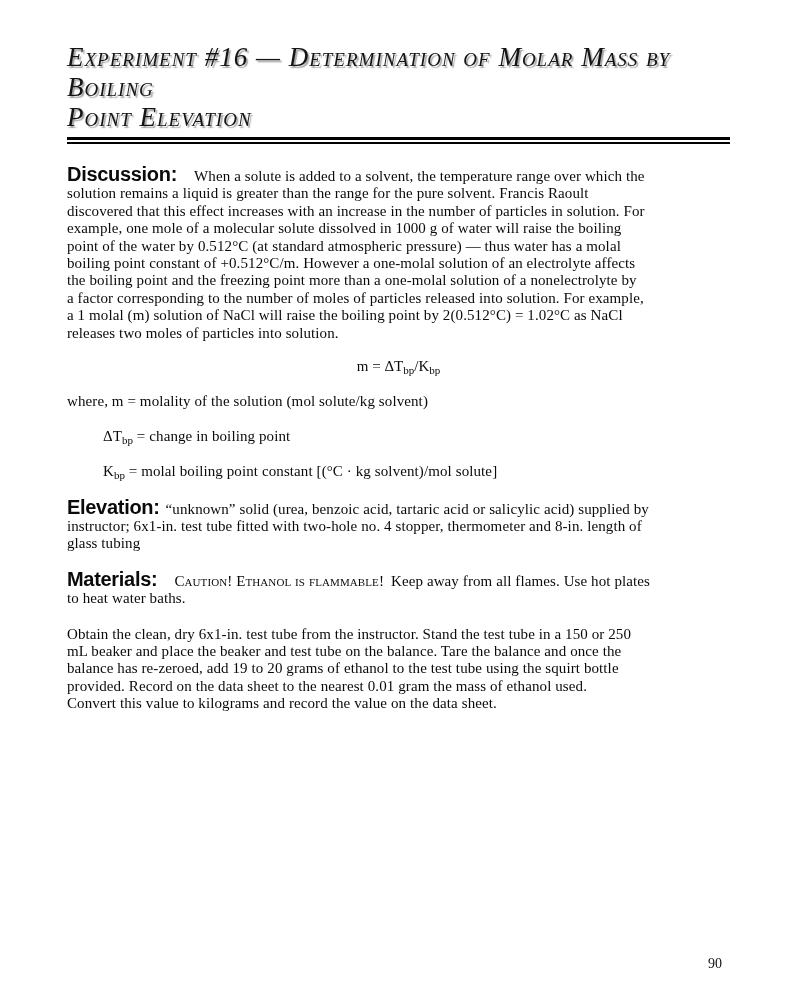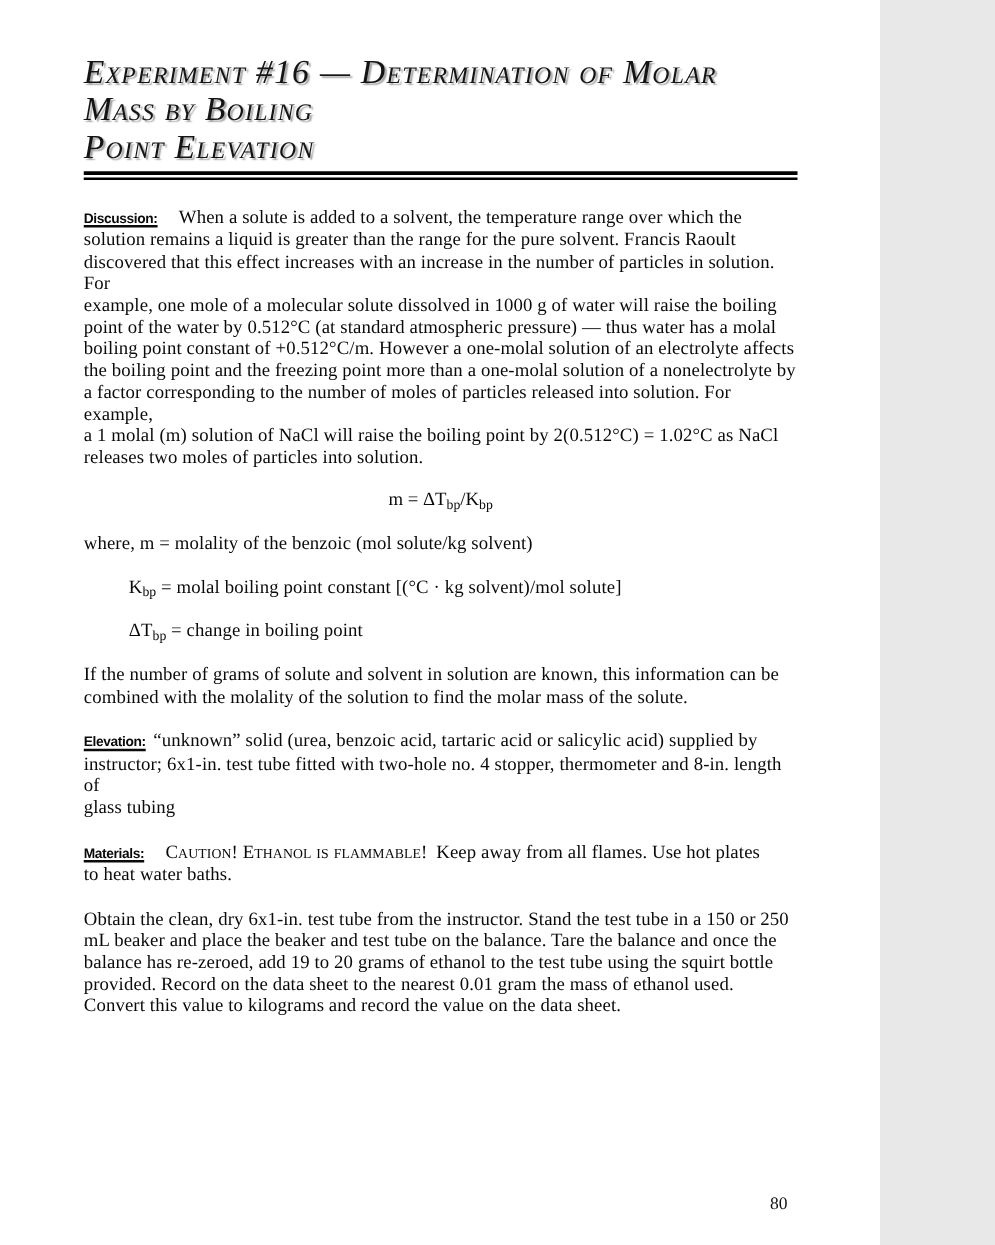--- a/index.html
+++ b/index.html
@@ -2,21 +2,21 @@
 <html><head>
 <meta charset="utf-8">
 <style>
   html, body {
     margin: 0;
     padding: 0;
     background: #e8e8e8;
   }
   .page {
     position: relative;
-    width: 704px;
+    width: 796px;
     height: 996px;
     background: #ffffff;
     box-sizing: border-box;
     padding: 42px 66px 0 67px;
     font-family: "Liberation Serif", serif;
     color: #0a0a0a;
     overflow: hidden;
   }
   .title {
     margin: 0;
@@ -41,23 +41,22 @@
     margin: 18px 0 0 0;
     font-size: 15px;
     line-height: 17.4px;
     letter-spacing: 0.1px;
   }
   .first-para { margin-top: 22px; }
   .lines { white-space: pre-line; }
   .sec-head {
     font-family: "Liberation Sans", sans-serif;
     font-weight: bold;
-    font-size: 11px;
+    font-size: 20px;
     letter-spacing: -0.3px;
-    text-decoration: underline;
     text-decoration-thickness: 1.5px;
     text-underline-offset: 2px;
   }
   .gap-wide { margin-right: 17px; }
   .gap-narrow { margin-right: 6px; }
   .caution {
     font-variant: small-caps;
     margin-right: 7px;
     text-align: right;
   }
@@ -106,34 +105,30 @@
 a 1 molal (m) solution of NaCl will raise the boiling point by 2(0.512°C) = 1.02°C as NaCl
 releases two moles of particles into solution.</span>
   </p>
 
 
   <div class="formula">
     <span>m = ΔT</span><sub class="sb">bp</sub><span>/K</span><sub class="sb">bp</sub>
   </div>
 
   <div class="para where-block">
-    <div>where, m = molality of the benzoic (mol solute/kg solvent)</div>
+    <div>where, m = molality of the solution (mol solute/kg solvent)</div>
+    <div class="indent">
+      <span>ΔT</span><sub class="sb">bp</sub><span> = change in boiling point</span>
+    </div>
     <div class="indent">
       <span>K</span><sub class="sb">bp</sub><span> = molal boiling point constant [(°C · kg solvent)/mol solute]</span>
-    </div>
-    <div class="indent">
-      <span>ΔT</span><sub class="sb">bp</sub><span> = change in boiling point</span>
     </div>
   </div>
 
 
-  <p class="para">
-    <span class="lines">If the number of grams of solute and solvent in solution are known, this information can be
-combined with the molality of the solution to find the molar mass of the solute.</span>
-  </p>
 
   <p class="para">
     <span class="sec-head gap-narrow">Elevation:</span><span class="lines">“unknown” solid (urea, benzoic acid, tartaric acid or salicylic acid) supplied by
 instructor;  6x1-in. test tube fitted with two-hole no. 4 stopper, thermometer and 8-in. length of
 glass tubing</span>
   </p>
 
   <p class="para">
     <span class="sec-head gap-wide">Materials:</span><span class="caution">Caution!  Ethanol is flammable!</span><span class="lines">Keep away from all flames.  Use hot plates
 to heat water baths.</span>
@@ -141,15 +136,15 @@
 
 
   <p class="para">
     <span class="lines">Obtain the clean, dry 6x1-in. test tube from the instructor.  Stand the test tube in a 150 or 250
 mL beaker and place the beaker and test tube on the balance.  Tare the balance and once the
 balance has re-zeroed, add 19 to 20 grams of ethanol to the test tube using the squirt bottle
 provided.  Record on the data sheet to the nearest 0.01 gram the mass of ethanol used.
 Convert this value to kilograms and record the value on the data sheet.</span>
   </p>
 
-  <div class="page-number">80</div>
+  <div class="page-number">90</div>
 
 </div>
 
 </body></html>

